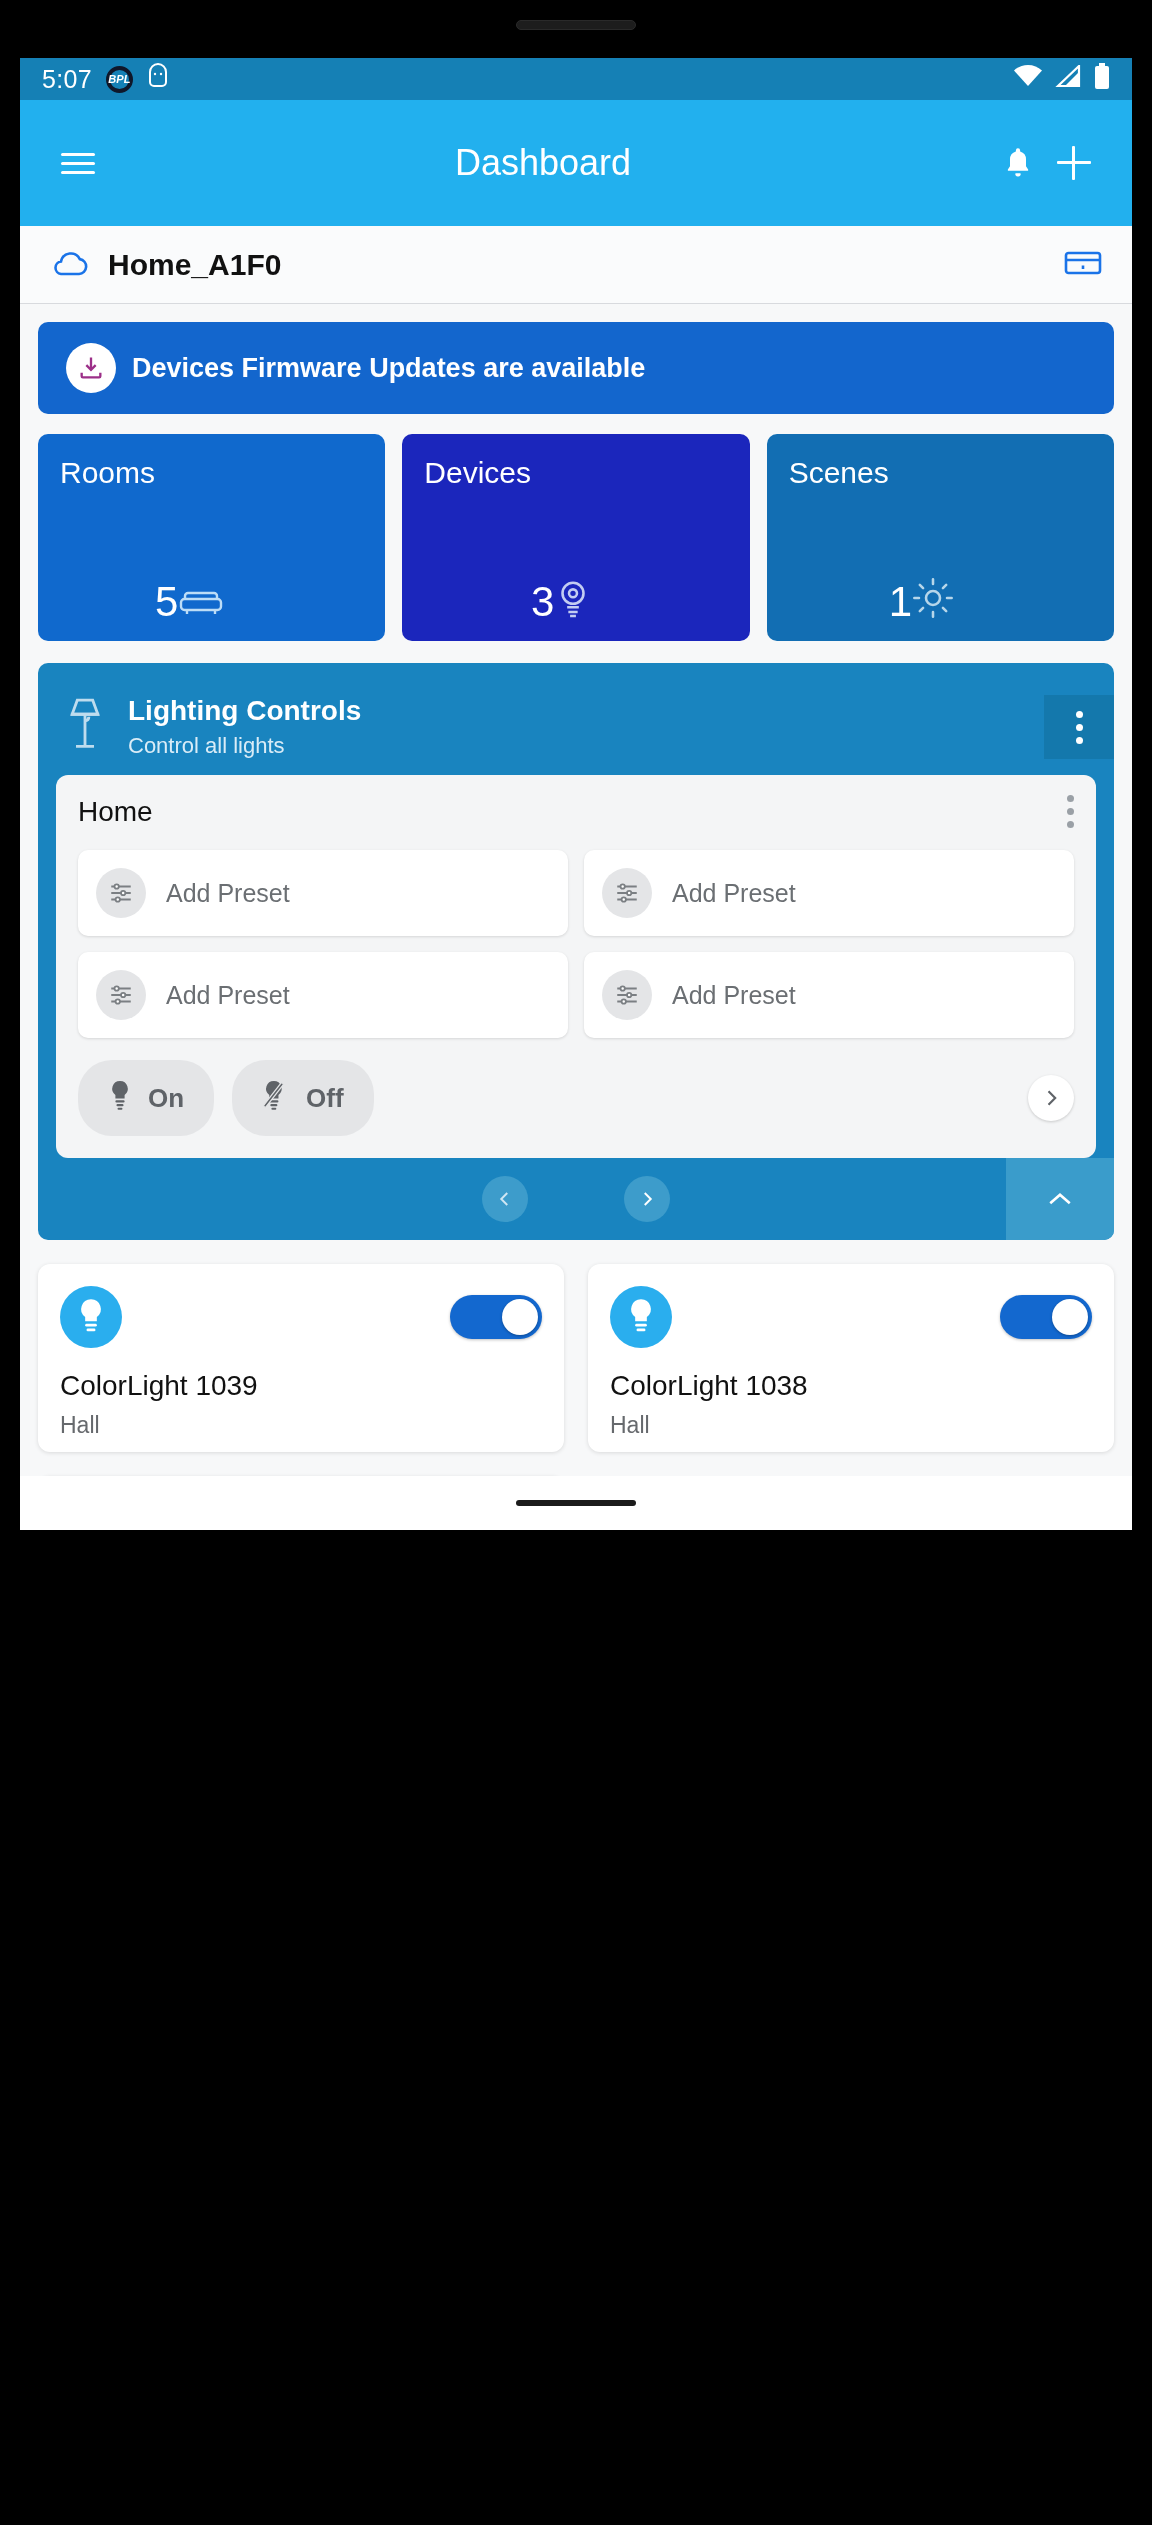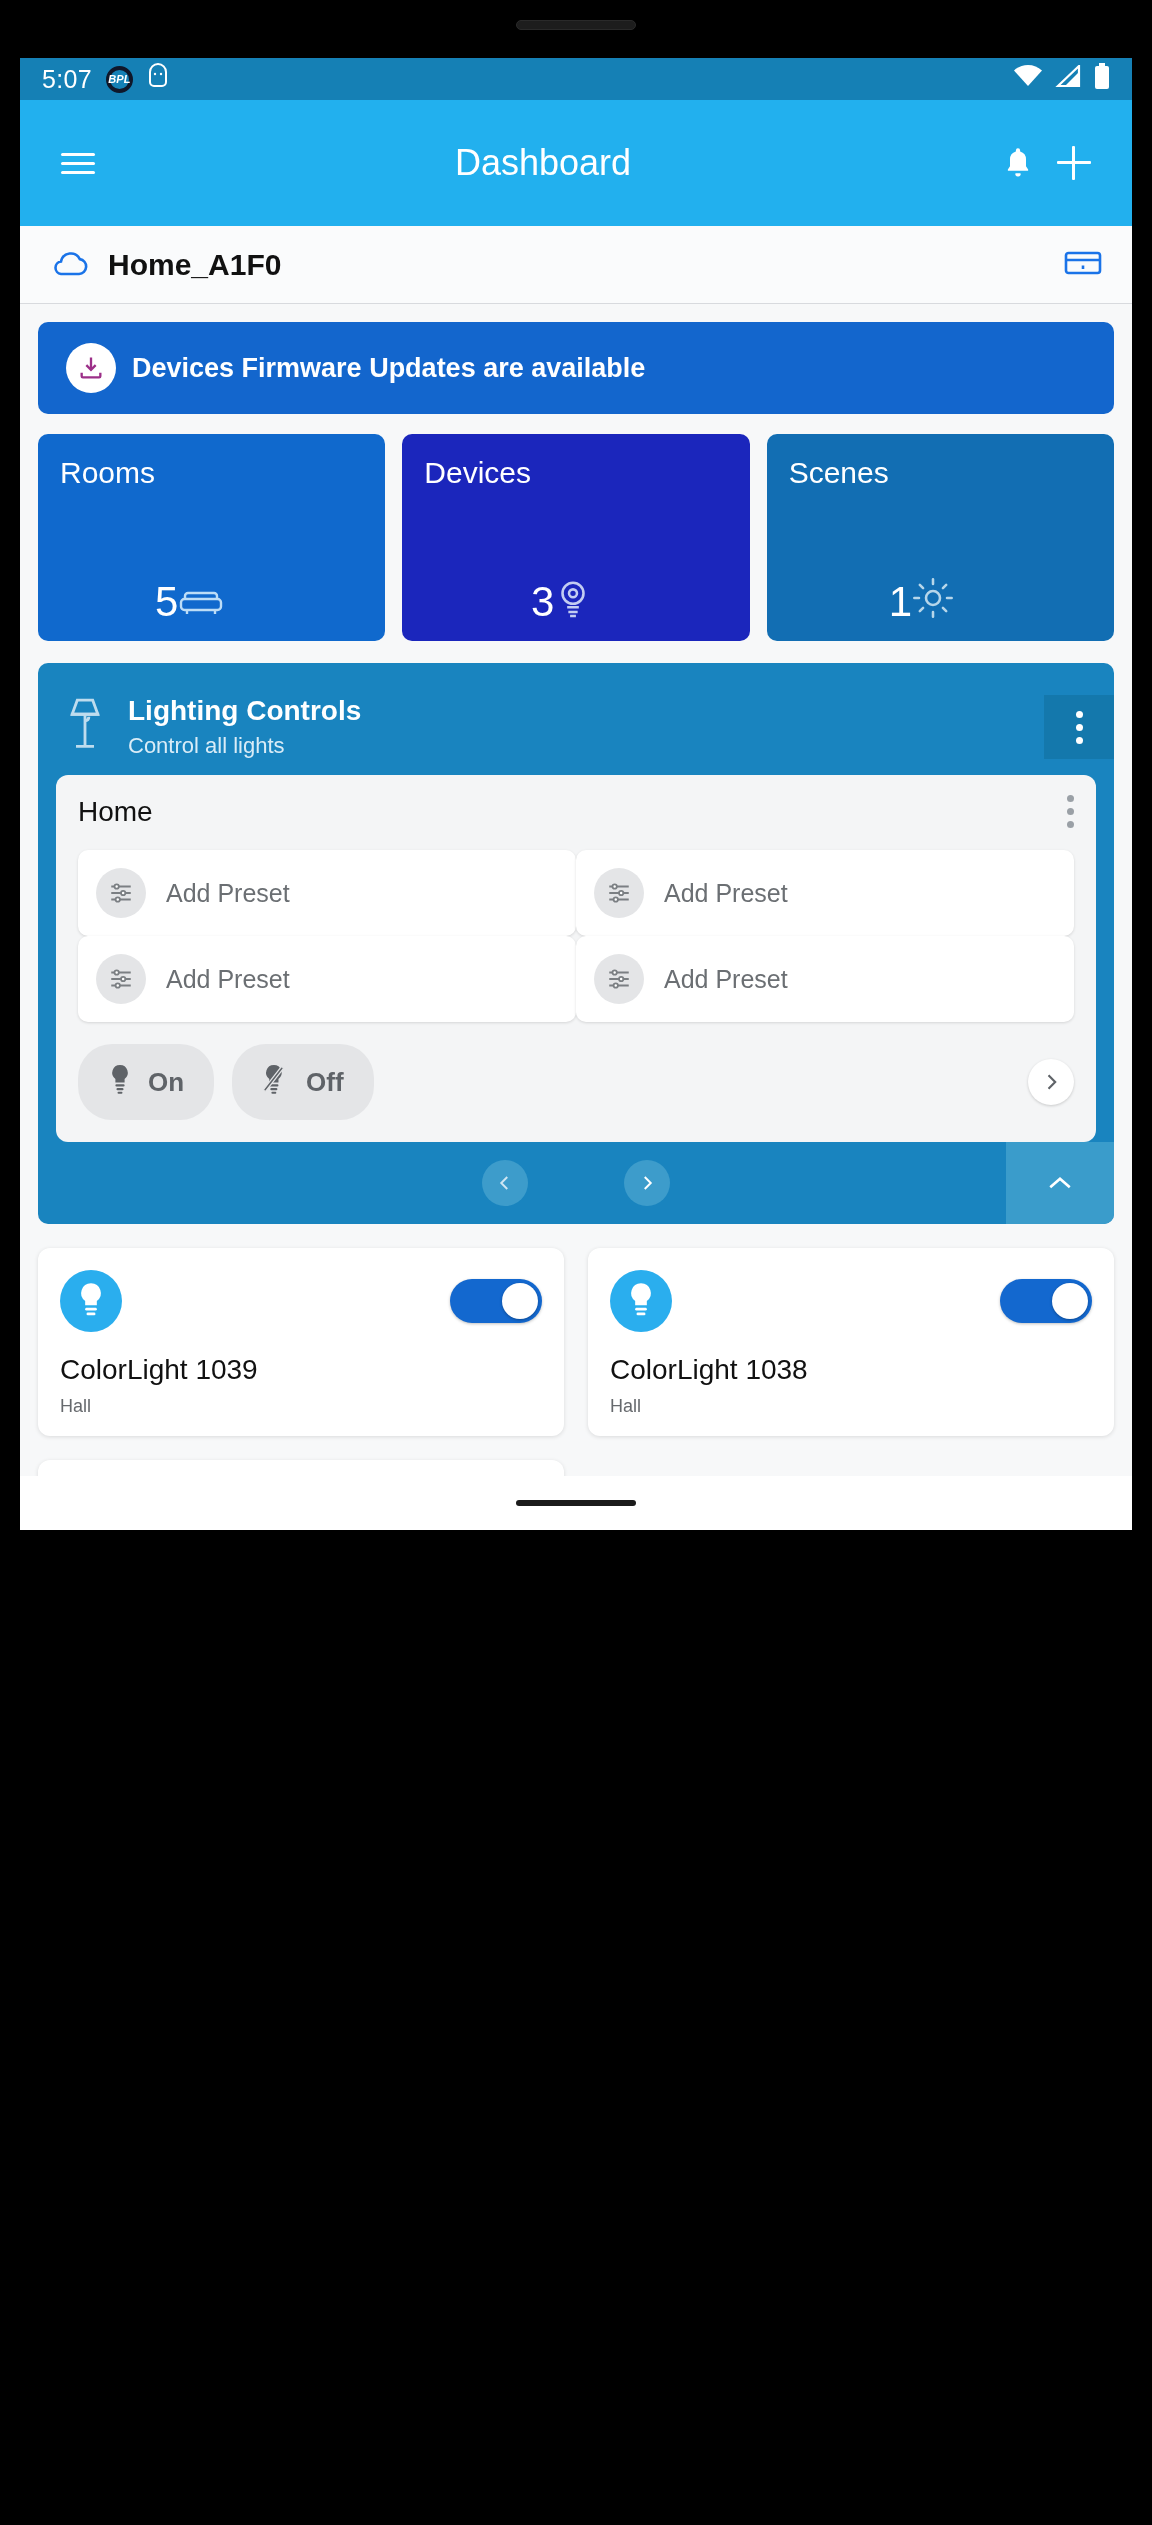--- a/index.html
+++ b/index.html
@@ -105,21 +105,21 @@
     display: flex; align-items: center; justify-content: center;
   }
   .dots { display: flex; flex-direction: column; gap: 6px; align-items: center; }
   .dots i { width: 7px; height: 7px; border-radius: 50%; background: #fff; display: block; }
   .dots.gray i { background: #9aa0a6; }
   .panel {
     margin: 0 18px; background: #f4f5f6; border-radius: 12px; padding: 20px 22px 22px 22px;
   }
   .panel-head { display: flex; align-items: center; }
   .panel-title { font-size: 28px; color: #111; }
-  .preset-grid { display: grid; grid-template-columns: 1fr 1fr; margin-top: 22px; }
+  .preset-grid { display: grid; grid-template-columns: 1fr 1fr; gap: 16px; margin-top: 22px; }
   .preset {
     background: #fff; border-radius: 10px; height: 86px; display: flex; align-items: center;
     padding: 0 18px; box-shadow: 0 1px 3px rgba(0,0,0,.13);
   }
   .preset-ic {
     width: 50px; height: 50px; border-radius: 50%; background: #e4e5e7;
     display: flex; align-items: center; justify-content: center; flex: 0 0 auto;
   }
   .preset-label { font-size: 25px; color: #6b6f73; margin-left: 20px; }
   .onoff-row { display: flex; align-items: center; margin-top: 22px; }
@@ -159,21 +159,21 @@
   }
   .toggle {
     margin-left: auto; width: 92px; height: 44px; border-radius: 22px; background: #1368cf;
     position: relative; box-shadow: 0 1px 3px rgba(0,0,0,.25);
   }
   .toggle .knob {
     position: absolute; right: 4px; top: 4px; width: 36px; height: 36px; border-radius: 50%;
     background: #fff; box-shadow: 0 1px 3px rgba(0,0,0,.3);
   }
   .dev-name { font-size: 28px; color: #111; margin-top: 22px; }
-  .dev-room { font-size: 18px; color: #66696d; margin-top: 10px; }
+  .dev-room { font-size: 23px; color: #66696d; margin-top: 10px; }
   .navbar {
     position: absolute; left: 20px; top: 1476px; width: 1112px; height: 54px; background: #fff;
     display: flex; align-items: center; justify-content: center;
   }
   .nav-pill { width: 120px; height: 6px; border-radius: 3px; background: #1b1b1b; }
 </style>
 </head>
 <body>
 
 <div class="device">

